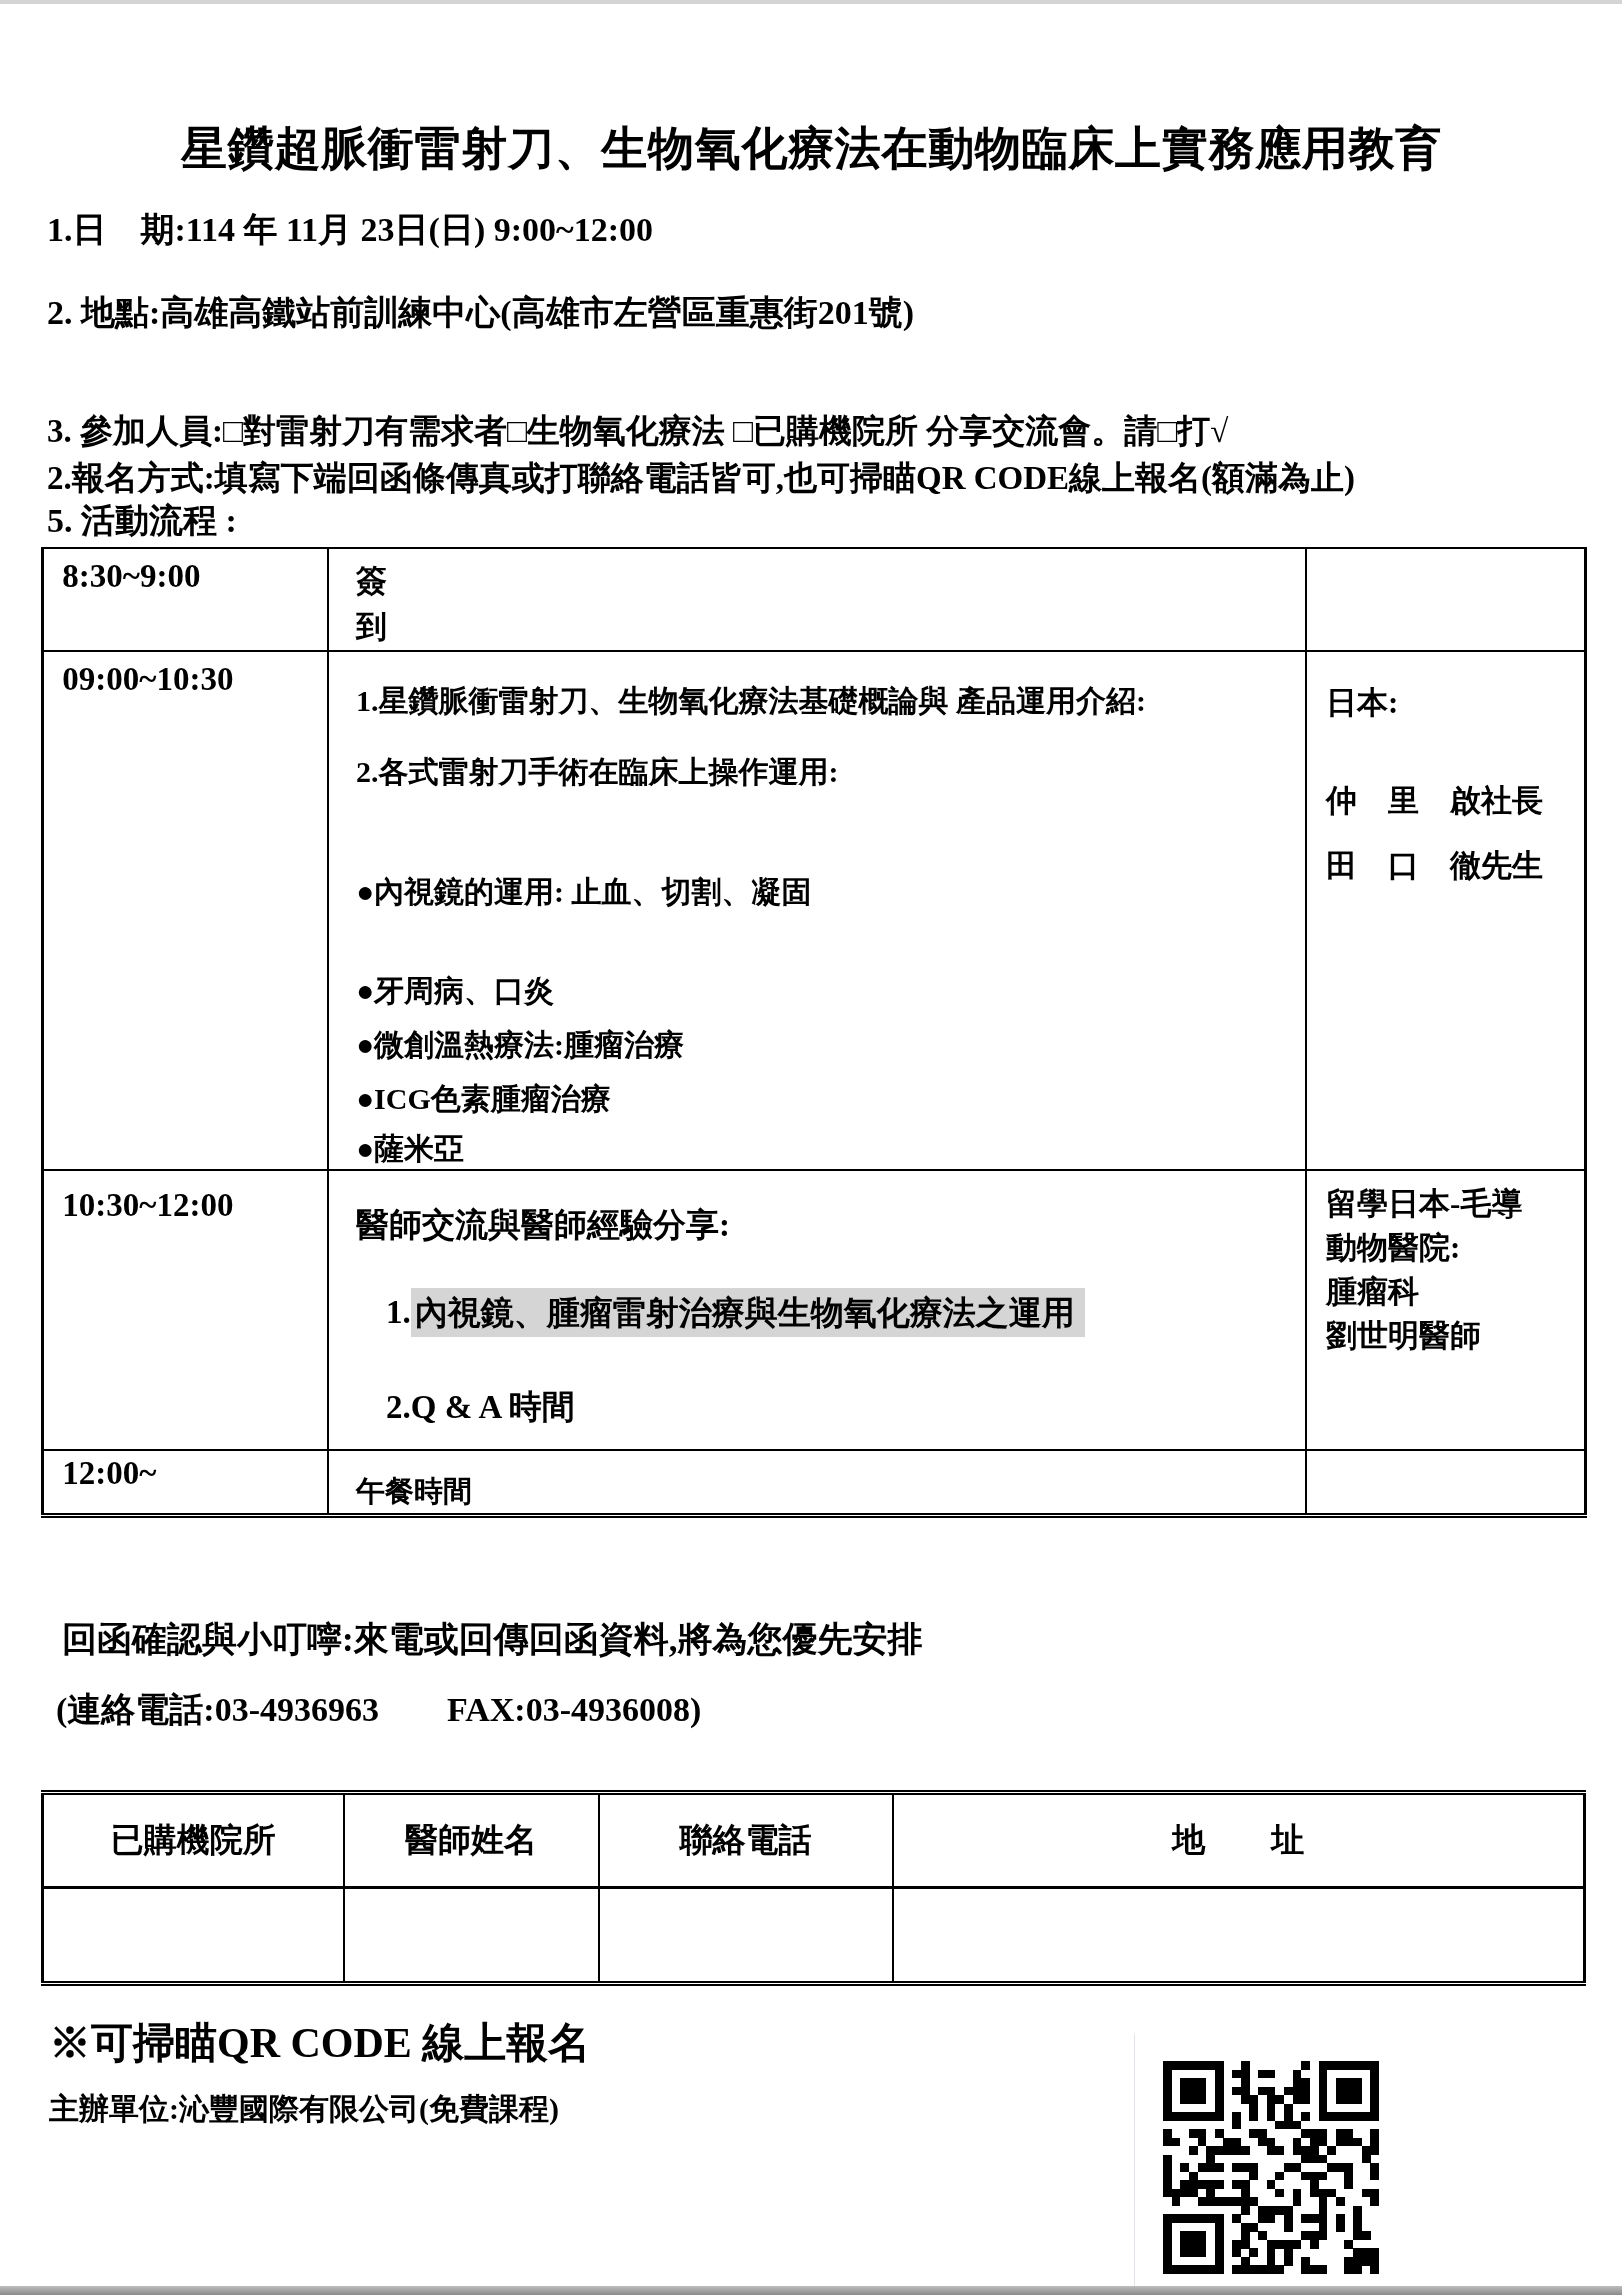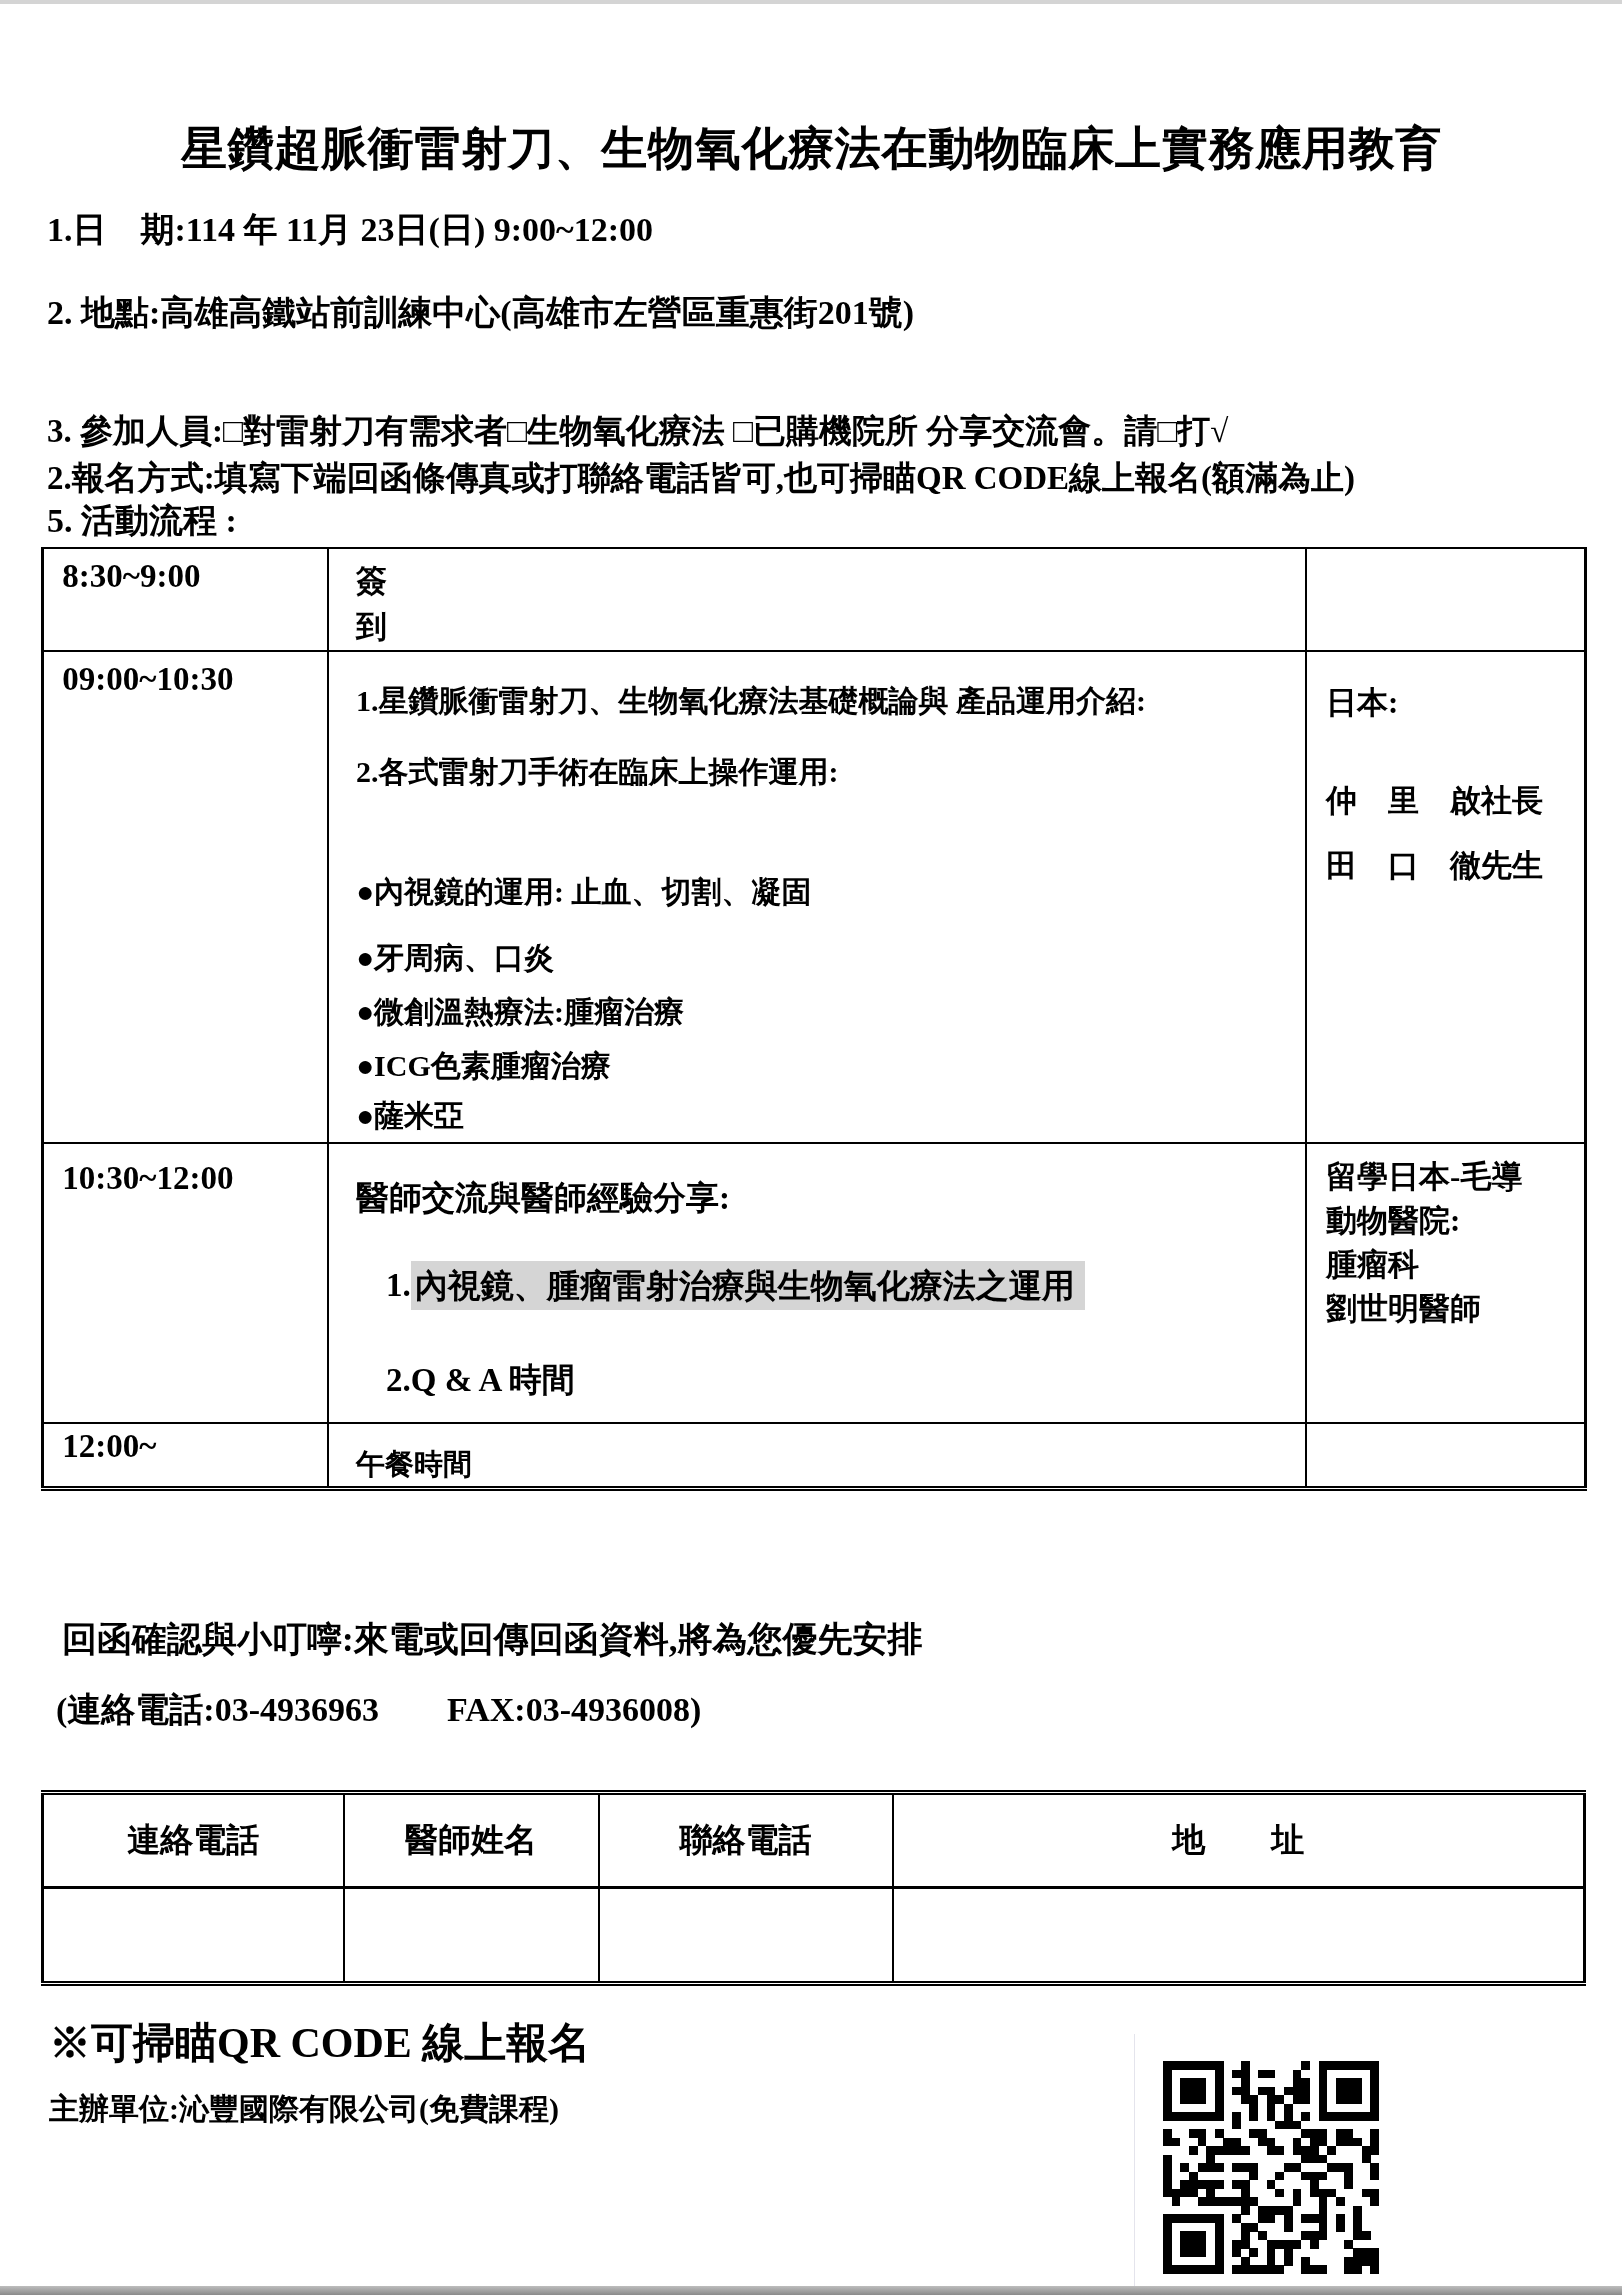--- a/index.html
+++ b/index.html
@@ -72,21 +72,21 @@
 
   .prog-line, .lect-line { white-space: nowrap; }
 
   tr.row-signin .prog-line { font-size: 31px; line-height: 46px; }
   tr.row-signin .prog-line:nth-child(1) { margin-top: 9.2px; }
 
   tr.row-session1 .prog-line { font-size: 30px; line-height: 41px; }
   tr.row-session1 .prog-line:nth-child(1) { margin-top: 28px; }
   tr.row-session1 .prog-line:nth-child(2) { margin-top: 29.4px; }
   tr.row-session1 .prog-line:nth-child(3) { margin-top: 79px; }
-  tr.row-session1 .prog-line:nth-child(4) { margin-top: 25px; }
+  tr.row-session1 .prog-line:nth-child(4) { margin-top: 58px; }
   tr.row-session1 .prog-line:nth-child(5) { margin-top: 13px; }
   tr.row-session1 .prog-line:nth-child(6) { margin-top: 13px; }
   tr.row-session1 .prog-line:nth-child(7) { margin-top: 9.8px; }
 
   tr.row-session2 .prog-line { font-size: 33px; line-height: 43px; }
   tr.row-session2 .prog-line:nth-child(1) { margin-top: 33px; }
   tr.row-session2 .prog-line:nth-child(2) { margin-top: 44px; padding-left: 30px; }
   tr.row-session2 .prog-line:nth-child(3) { margin-top: 52px; padding-left: 30px; }
 
   tr.row-lunch .prog-line { font-size: 29px; line-height: 43px; margin-top: 19px; }
@@ -212,21 +212,21 @@
 
   <table class="reply">
     <colgroup>
       <col style="width:301px">
       <col style="width:255px">
       <col style="width:294px">
       <col style="width:692px">
     </colgroup>
     <tbody>
         <tr class="reply-head">
-          <td>連絡電話</td>
+          <td>已購機院所</td>
           <td>醫師姓名</td>
           <td>聯絡電話</td>
           <td>地　　址</td>
         </tr>
         <tr class="reply-data">
           <td></td>
           <td></td>
           <td></td>
           <td></td>
         </tr>

